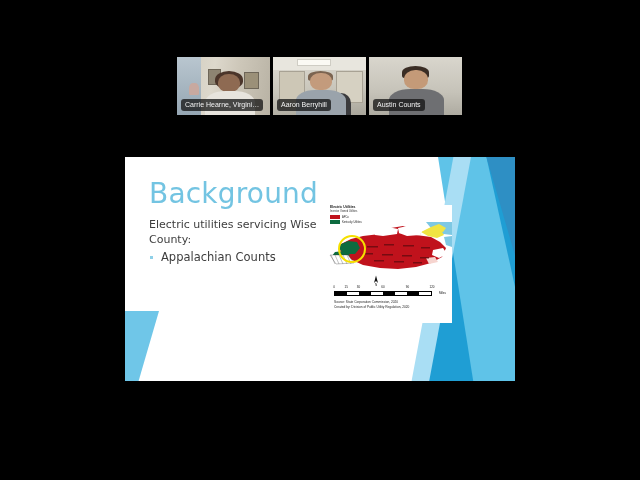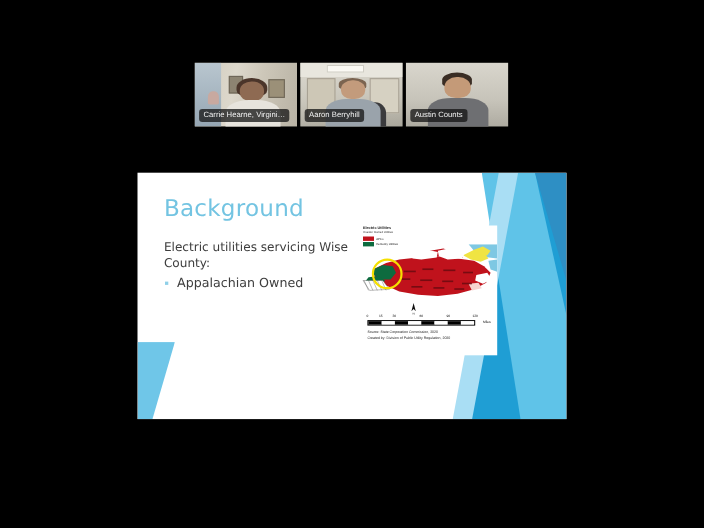--- a/index.html
+++ b/index.html
@@ -127,21 +127,21 @@
   .deco-bottomleft {
     position: absolute; left: 0; bottom: 0; width: 34px; height: 70px;
     background: #6fc6e8;
     clip-path: polygon(0 0, 100% 0, 40% 100%, 0 100%);
   }
 
   #slide-title {
     position: absolute;
     left: 24px;
     top: 20px;
-    font-size: 21px;
+    font-size: 28px;
     color: #73c4e2;
     font-family: "DejaVu Sans", sans-serif;
     font-weight: 400;
     letter-spacing: 0.2px;
   }
   #slide-intro {
     position: absolute;
     left: 24px;
     top: 60px;
     width: 172px;
@@ -279,21 +279,21 @@
   <div class="deco deco-4"></div>
   <div class="deco-bottomleft"></div>
 
   <div id="slide-title">Background</div>
 
   <div id="slide-intro">Electric utilities servicing Wise County:</div>
 
   <ul id="bullet-list">
     <li>
       <span class="bullet-mark"></span>
-      <span>Appalachian Owned</span>
+      <span>Appalachian Counts</span>
     </li>
   </ul>
 
   <div id="map-figure">
 
     <div id="map-legend">
       <div class="legend-title">Electric Utilities</div>
       <div class="legend-sub">Investor Owned Utilities</div>
       <div class="legend-row">
         <span class="legend-swatch" style="background:#c0121c"></span>

